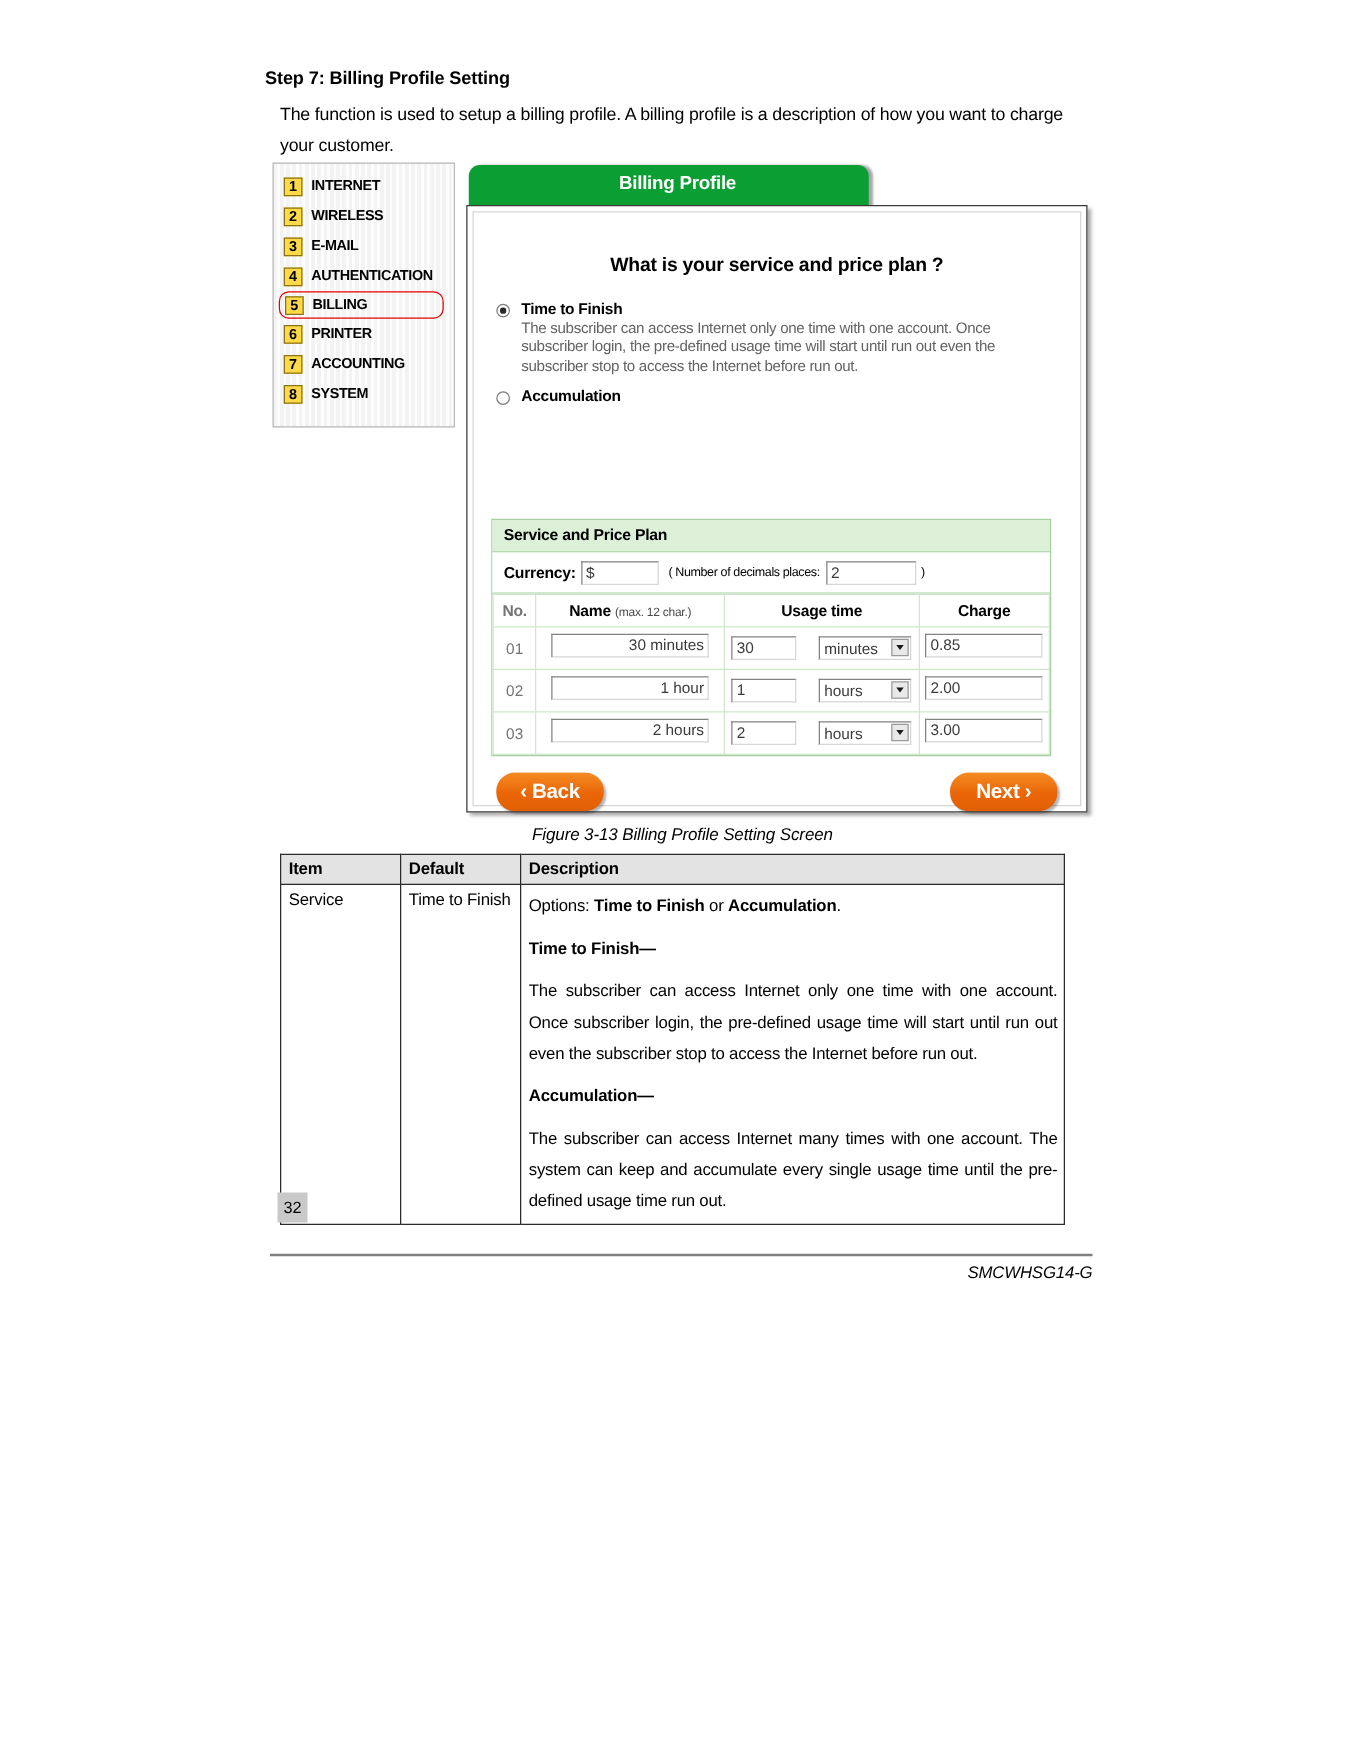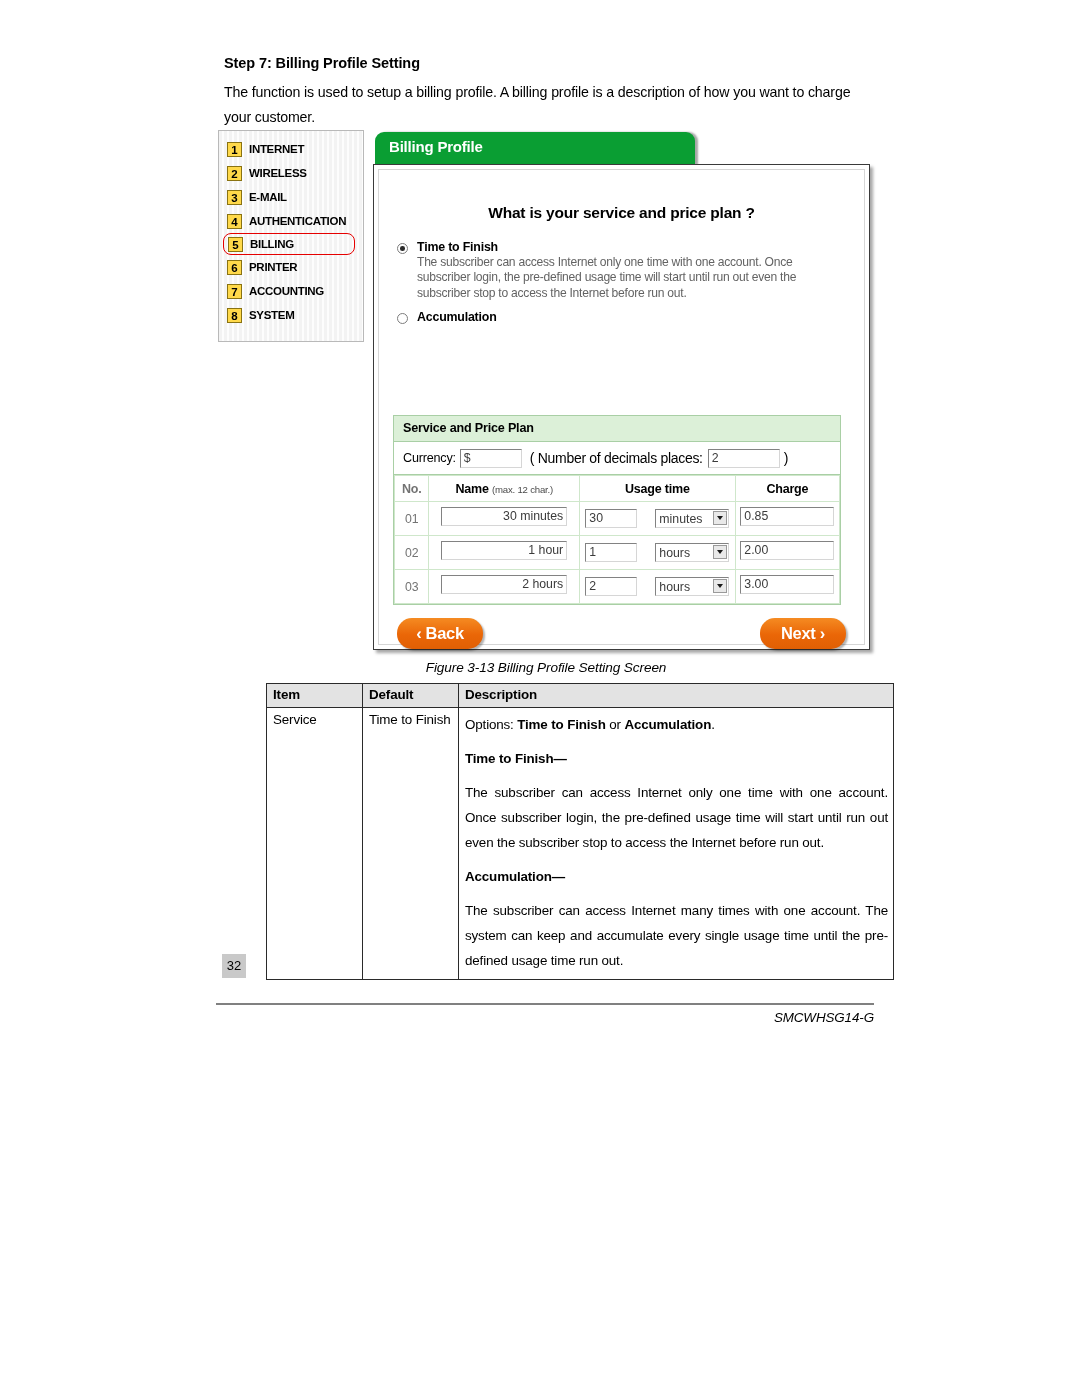--- a/index.html
+++ b/index.html
@@ -18,21 +18,21 @@
   .page {
     position: absolute;
     left: 0; top: 0;
     width: 1080px;
     height: 1397px;
   }
 
   
   .step-title {
     position: absolute;
-    left: 224px; top: 55px;
+    left: 212px; top: 55px;
     font-size: 14.5px;
     font-weight: bold;
     letter-spacing: -0.1px;
   }
   .intro {
     position: absolute;
     left: 224px; top: 80px;
     width: 648px;
     font-size: 14.2px;
     line-height: 25px;
@@ -111,20 +111,21 @@
   }
   .tab {
     width: 100%;
     height: 100%;
     background: #0a9e33;
     border-top-left-radius: 9px;
     border-top-right-radius: 9px;
     box-sizing: border-box;
     padding: 6px 0 0 14px;
     box-shadow: 3px 0 2px rgba(0,0,0,0.35);
+    text-align: center;
   }
   .tab-label {
     color: #ffffff;
     font-size: 15px;
     font-weight: bold;
     letter-spacing: -0.2px;
   }
 
   
   .panel {
@@ -214,38 +215,38 @@
   }
   .sp-currency {
     height: 32px;
     display: flex;
     align-items: center;
     padding-left: 9px;
     font-size: 12.6px;
     border-bottom: 1px solid #a9cfa5;
     background: #fff;
   }
-  .sp-currency b { font-weight: normal; letter-spacing: -0.2px; }
+  .sp-currency b { font-weight: bold; letter-spacing: -0.2px; }
   .field {
     border: 1.6px solid #828282;
     border-right-color: #d6d6d6;
     border-bottom-color: #d6d6d6;
     background: #fff;
     font-size: 12.3px;
     color: #3b3b3b;
     padding: 1px 3px;
     box-sizing: border-box;
     height: 19px;
     line-height: 15px;
     font-family: "Liberation Sans", sans-serif;
     white-space: nowrap;
     overflow: hidden;
   }
   .f-currency { width: 62px; margin: 0 8px 0 4px; }
-  .paren { font-size: 14px; letter-spacing: -0.3px; }
+  .paren { font-size: 10px; letter-spacing: -0.3px; }
   .f-dec { width: 72px; margin: 0 4px 0 5px; }
 
   
   .pt { width: 100%; border-collapse: collapse; background: #fff; }
   .pt th, .pt td {
     border: 1px solid #cfe7cb;
     padding: 0;
     box-sizing: border-box;
   }
   .pt thead th {
@@ -335,21 +336,20 @@
     font-style: italic;
     letter-spacing: -0.1px;
   }
 
   
   .desc-table {
     position: absolute;
     left: 224px; top: 683px;
     width: 628px;
     border-collapse: collapse;
-    margin-left: 42px;
   }
   .desc-table th, .desc-table td {
     border: 1px solid #2a2a2a;
     font-size: 13.4px;
     letter-spacing: -0.15px;
     vertical-align: top;
     padding: 4px 5px 4px 6px;
     box-sizing: border-box;
   }
   .desc-table thead th {

